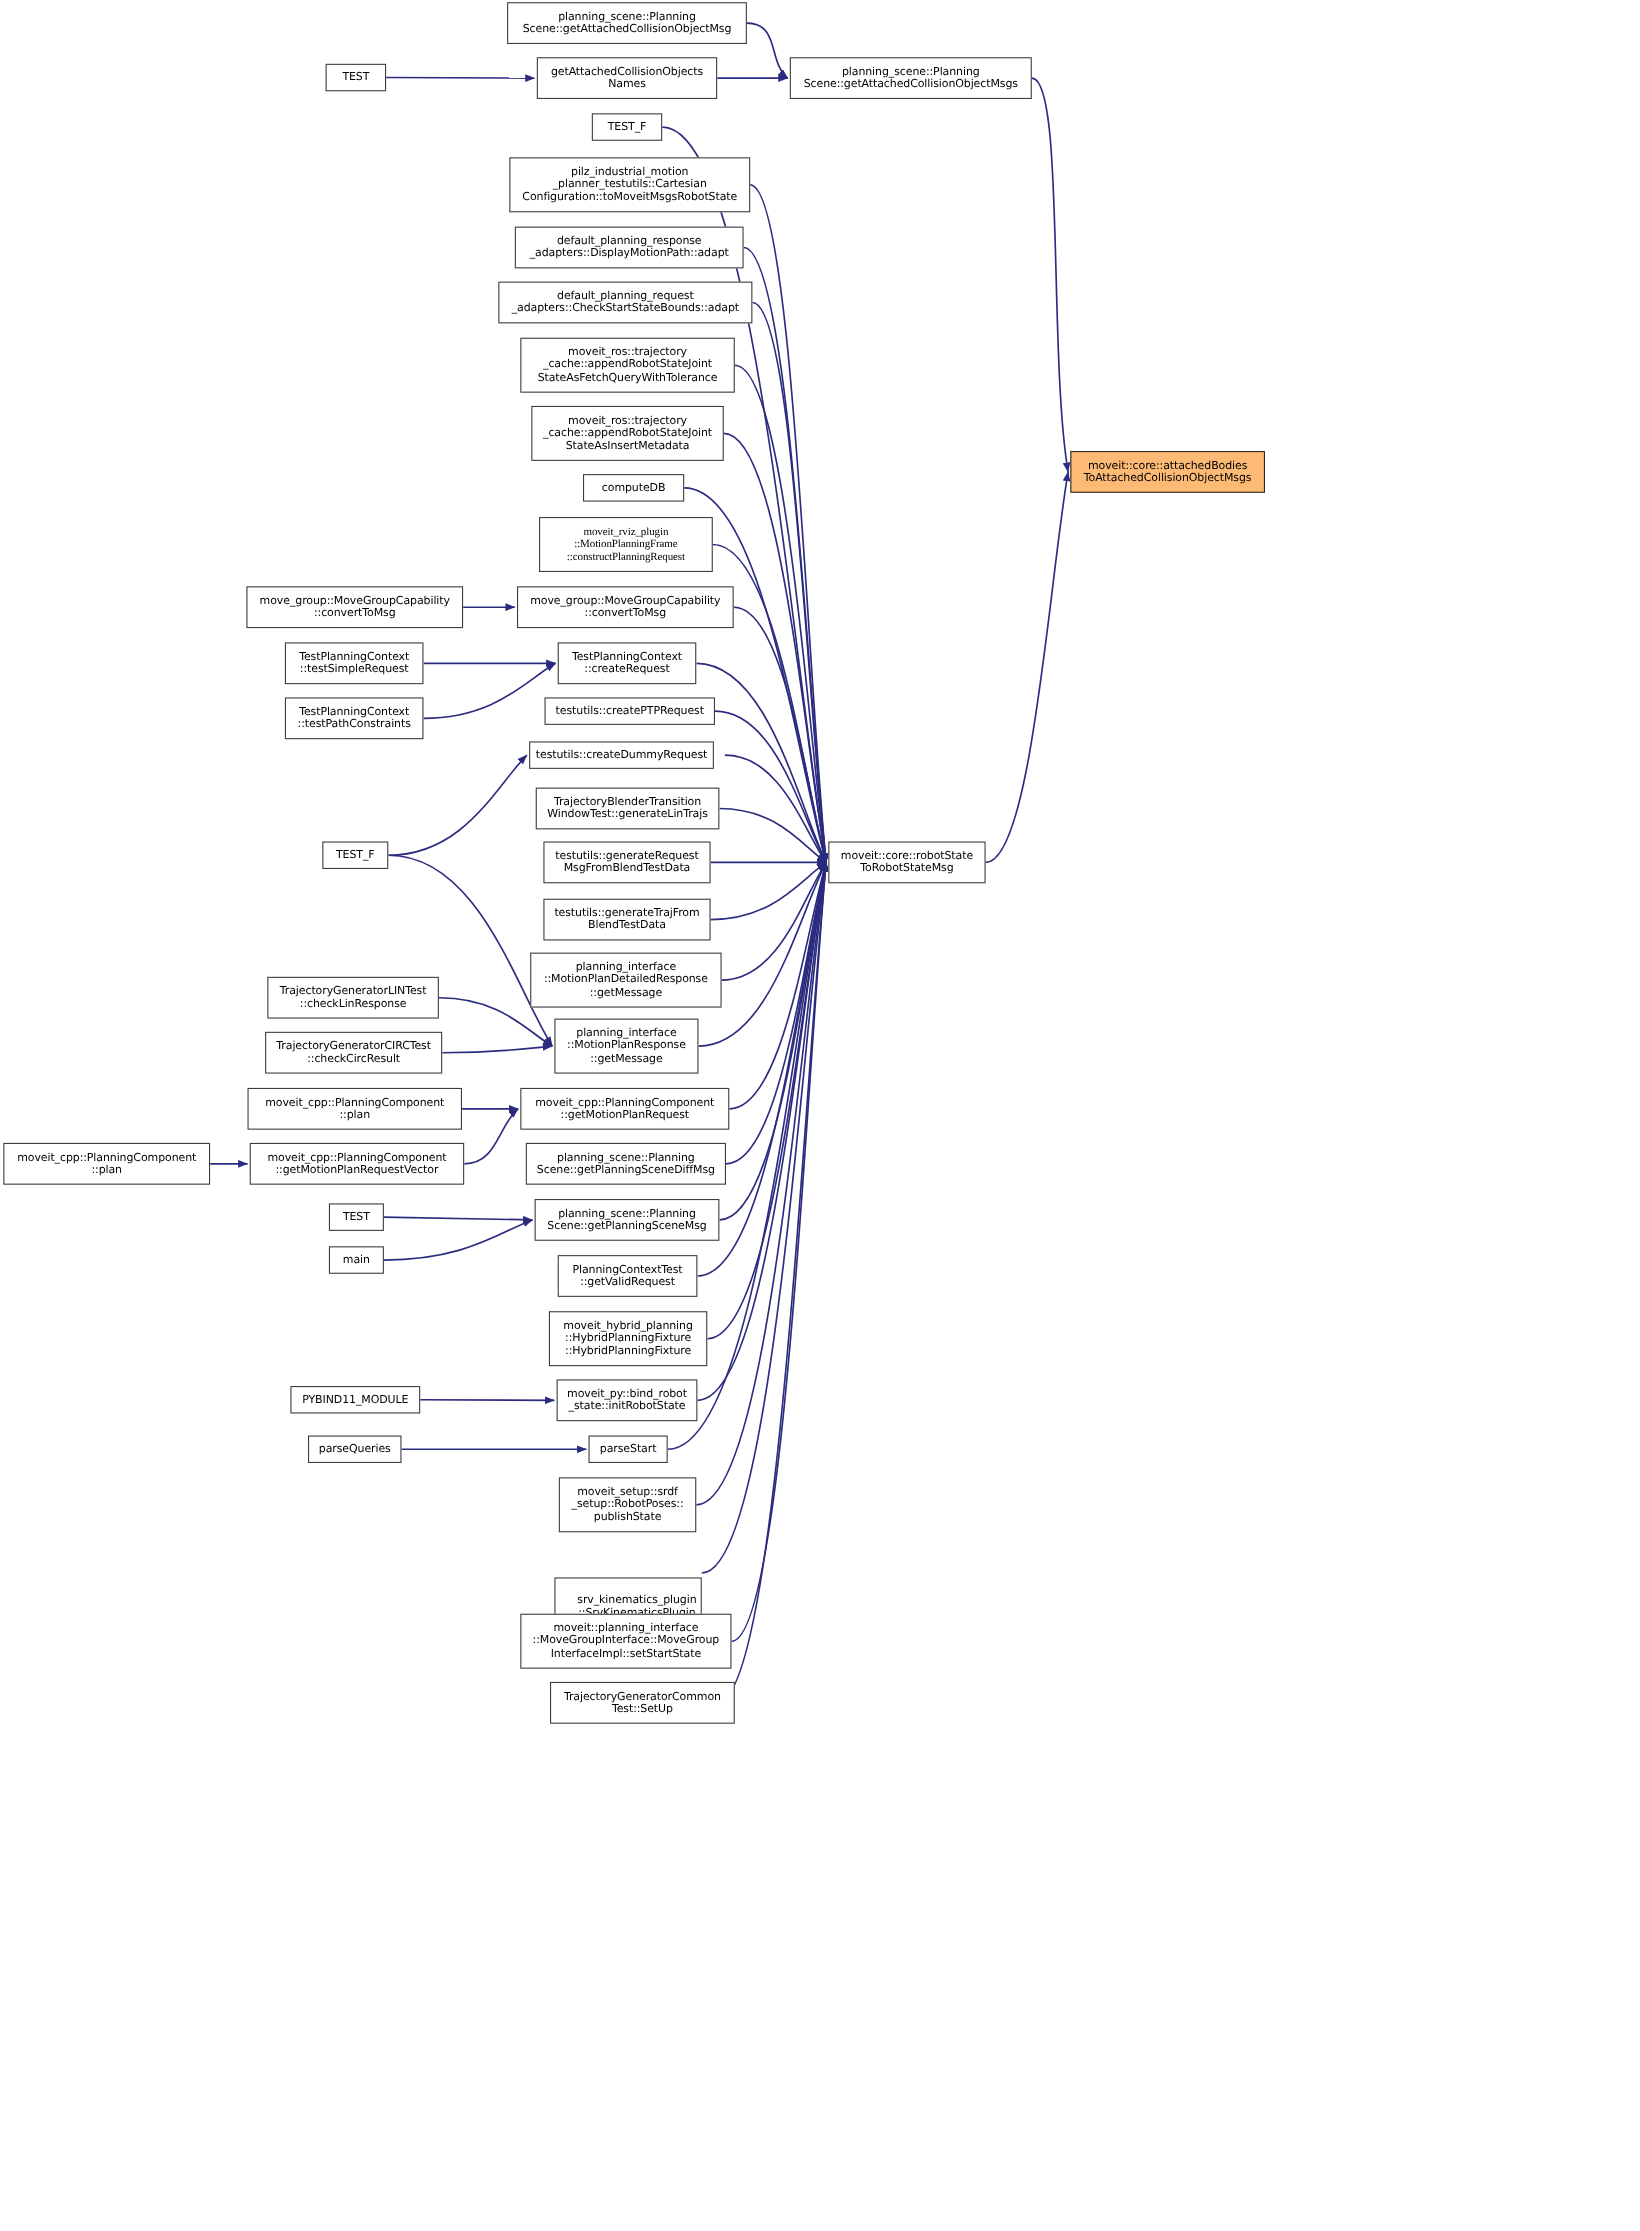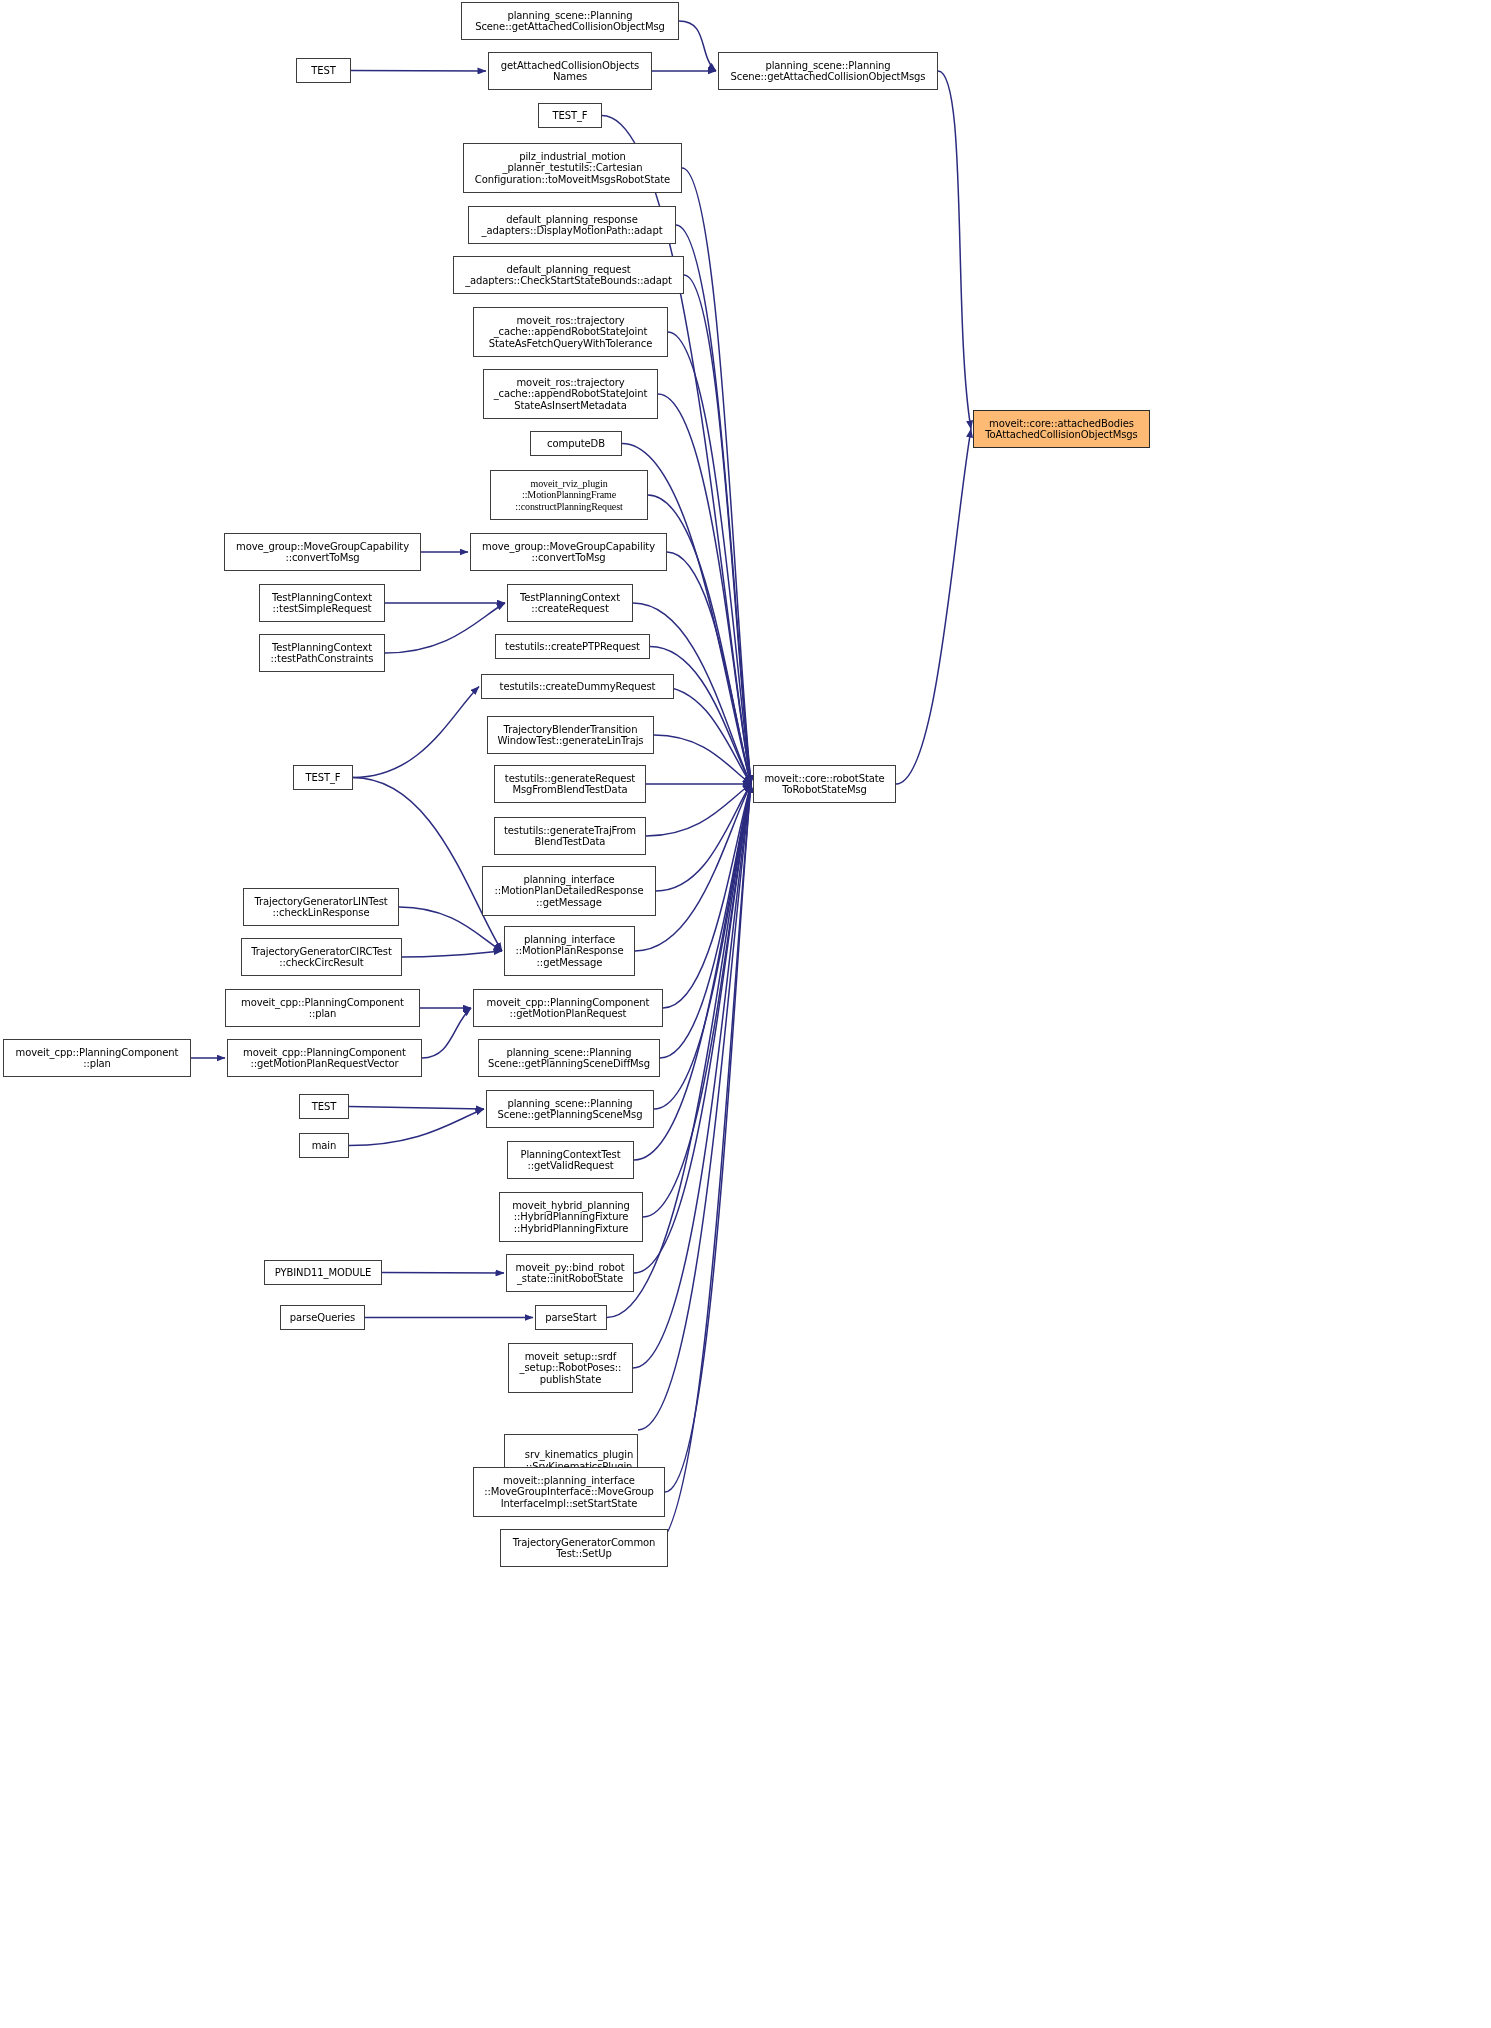--- a/index.html
+++ b/index.html
@@ -138,21 +138,21 @@
 ::convertToMsg</div>
       <div class="gnode" style="left: 470px; top: 533px; width: 197px; height: 38px;">move_group::MoveGroupCapability
 ::convertToMsg</div>
       <div class="gnode" style="left: 259px; top: 584px; width: 126px; height: 38px;">TestPlanningContext
 ::testSimpleRequest</div>
       <div class="gnode" style="left: 507px; top: 584px; width: 126px; height: 38px;">TestPlanningContext
 ::createRequest</div>
       <div class="gnode" style="left: 259px; top: 634px; width: 126px; height: 38px;">TestPlanningContext
 ::testPathConstraints</div>
       <div class="gnode" style="left: 495px; top: 634px; width: 155px; height: 25px;">testutils::createPTPRequest</div>
-      <div class="gnode" style="left: 481px; top: 674px; width: 193px; height: 25px;">testutils::createDummyRequest</div>
+      <div class="gnode" style="left: 481px; top: 674px; width: 168px; height: 25px;">testutils::createDummyRequest</div>
       <div class="gnode" style="left: 487px; top: 716px; width: 167px; height: 38px;">TrajectoryBlenderTransition
 WindowTest::generateLinTrajs</div>
       <div class="gnode" style="left: 293px; top: 765px; width: 60px; height: 25px;">TEST_F</div>
       <div class="gnode" style="left: 494px; top: 765px; width: 152px; height: 38px;">testutils::generateRequest
 MsgFromBlendTestData</div>
       <div class="gnode" style="left: 494px; top: 817px; width: 152px; height: 38px;">testutils::generateTrajFrom
 BlendTestData</div>
       <div class="gnode" style="left: 243px; top: 888px; width: 156px; height: 38px;">TrajectoryGeneratorLINTest
 ::checkLinResponse</div>
       <div class="gnode" style="left: 482px; top: 866px; width: 174px; height: 50px;">planning_interface

